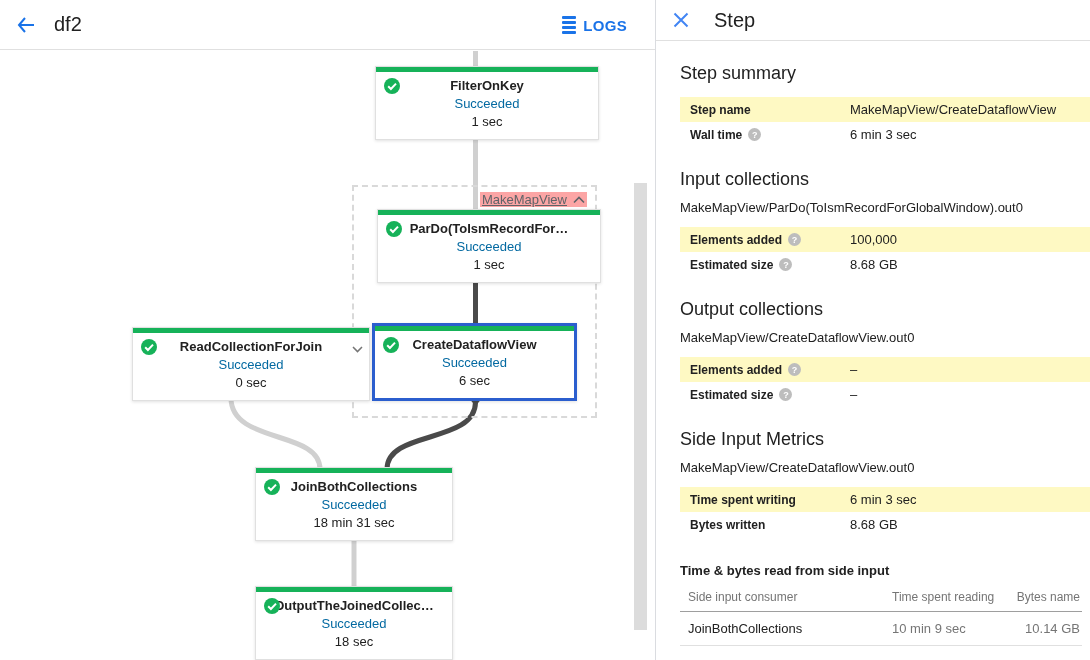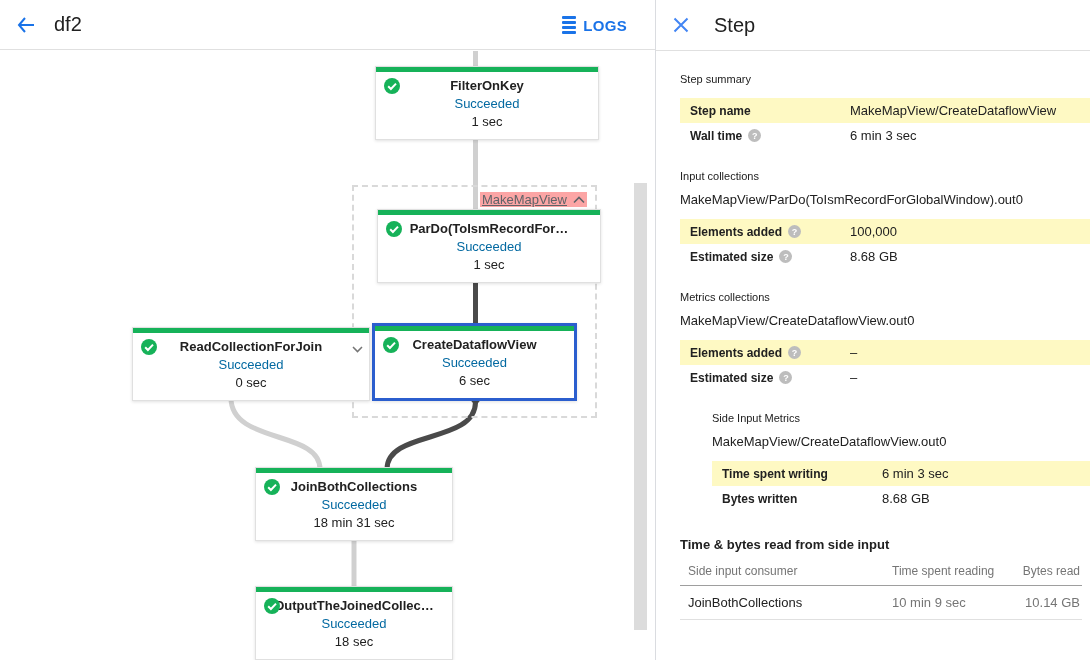--- a/index.html
+++ b/index.html
@@ -27,27 +27,27 @@
   .node .expander { position:absolute; right:6px; top:6px; cursor:pointer; }
   .node.selected { border:3px solid #2b5ece; }
 
   .group-box { position:absolute; left:352px; top:185px; width:245px; height:233px; border:2px dashed #d9d9d9; z-index:5; }
   .group-label { position:absolute; right:8px; top:5px; display:flex; align-items:center; gap:6px; color:#5f6368; font-size:13px; cursor:pointer; background:#fca5a5; padding:0 2px;text-decoration:underline; }
 
   .v-scrollbar { position:absolute; left:634px; top:183px; width:13px; height:447px; background:#dcdcdc; z-index:20; cursor:pointer; }
 
   
   .panel { position:absolute; left:656px; top:0; width:434px; height:660px; background:#fff; overflow:hidden; }
-  .panel-header { height:51px; border-bottom:1px solid #e0e0e0; display:flex; align-items:center; }
+  .panel-header { height:41px; border-bottom:1px solid #e0e0e0; display:flex; align-items:center; }
   .close-btn { width:40px; height:40px; margin-left:5px; display:flex; align-items:center; justify-content:center; cursor:pointer; }
   .panel-title { font-size:20px; color:#212121; margin-left:13px; }
 
   .panel-content { padding:22px 0 0 24px; }
   .section { margin-bottom:22px; }
-  .section h2 { font-size:11px; font-weight:normal; color:#212121; margin-bottom:13px; }
+  .section h2 { font-size:18px; font-weight:normal; color:#212121; margin-bottom:13px; }
   .section .subtitle { font-size:13px; color:#212121; margin:-3px 0 12px 0; }
   .kv-row { display:flex; align-items:center; height:25px; font-size:13px; }
   .kv-row.shaded { background:#fef9c3; }
   .kv-label { width:170px; padding-left:10px; font-size:12px; font-weight:bold; color:#212121; display:flex; align-items:center; gap:6px; }
   .kv-value { color:#212121; }
   .help { width:13px; height:13px; border-radius:50%; background:#bdbdbd; color:#fff; font-size:9px; font-weight:bold; display:inline-flex; align-items:center; justify-content:center; cursor:pointer; flex:0 0 auto; }
 
   .table-section { margin-top:26px; padding-right:8px; }
   .table-section h3 { font-size:13px; font-weight:bold; color:#212121; margin-bottom:8px; }
   table.si-table { width:100%; border-collapse:collapse; }
@@ -255,39 +255,39 @@
         <div class="kv-row">
           <div class="kv-label">
               <span>Estimated size</span>
               <span class="help">?</span>
             </div>
           <div class="kv-value">8.68 GB</div>
         </div>
       </div>
 
       <div class="section">
-        <h2>Metrics collections</h2>
+        <h2>Output collections</h2>
         <div class="subtitle">MakeMapView/CreateDataflowView.out0</div>
         <div class="kv-row shaded">
           <div class="kv-label">
               <span>Elements added</span>
               <span class="help">?</span>
             </div>
           <div class="kv-value">–</div>
         </div>
         <div class="kv-row">
           <div class="kv-label">
               <span>Estimated size</span>
               <span class="help">?</span>
             </div>
           <div class="kv-value">–</div>
         </div>
       </div>
 
-      <div class="section" style="margin-bottom:0;margin-left:32px;">
+      <div class="section" style="margin-bottom:0;">
         <h2>Side Input Metrics</h2>
         <div class="subtitle">MakeMapView/CreateDataflowView.out0</div>
         <div class="kv-row shaded">
           <div class="kv-label">
               <span>Time spent writing</span>
             </div>
           <div class="kv-value">6 min 3 sec</div>
         </div>
         <div class="kv-row">
           <div class="kv-label">
@@ -297,21 +297,21 @@
         </div>
       </div>
 
       <div class="table-section">
         <h3>Time &amp; bytes read from side input</h3>
         <table class="si-table">
           <thead>
             <tr>
               <th>Side input consumer</th>
               <th class="col-time">Time spent reading</th>
-              <th class="num col-bytes">Bytes read</th>
+              <th class="num col-bytes">Bytes name</th>
             </tr>
           </thead>
           <tbody>
             <tr>
               <td class="consumer">JoinBothCollections</td>
               <td class="num col-time">10 min 9 sec</td>
               <td class="num col-bytes">10.14 GB</td>
             </tr>
           </tbody>
         </table>

